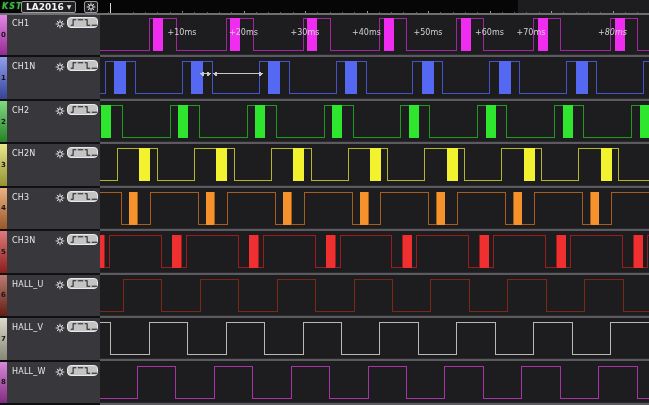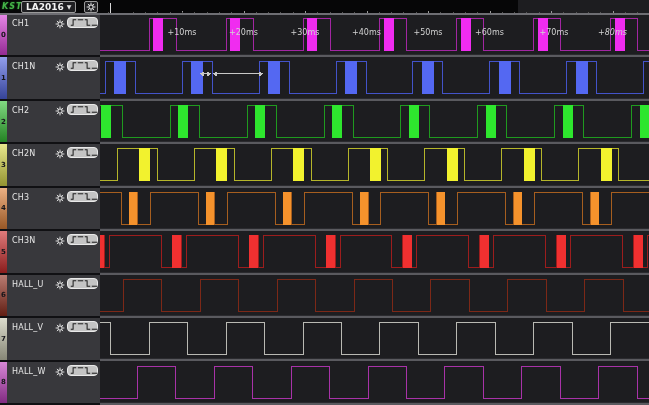--- a/index.html
+++ b/index.html
@@ -58,21 +58,21 @@
         <span class="tl-label" style="left: 143.5px; color: rgb(210, 210, 210);">+20ms</span>
         <div class="tick" style="left: 143.5px; top: 11px; height: 3px;"></div>
         <span class="tl-label" style="left: 205px; color: rgb(210, 210, 210);">+30ms</span>
         <div class="tick" style="left: 205px; top: 11px; height: 3px;"></div>
         <span class="tl-label" style="left: 266.5px; color: rgb(210, 210, 210);">+40ms</span>
         <div class="tick" style="left: 266.5px; top: 11px; height: 3px;"></div>
         <span class="tl-label" style="left: 328px; color: rgb(210, 210, 210);">+50ms</span>
         <div class="tick" style="left: 328px; top: 11px; height: 3px;"></div>
         <span class="tl-label" style="left: 389.5px; color: rgb(210, 210, 210);">+60ms</span>
         <div class="tick" style="left: 389.5px; top: 11px; height: 3px;"></div>
-        <span class="tl-label" style="left: 454px; color: rgb(210, 210, 210);">+70ms</span>
+        <span class="tl-label" style="left: 431px; color: rgb(210, 210, 210);">+70ms</span>
         <div class="tick" style="left: 451px; top: 11px; height: 3px;"></div>
         <span class="tl-label" style="left: 512.5px; color: rgb(210, 210, 210); font-style: italic;">+80ms</span>
         <div class="tick" style="left: 512.5px; top: 11px; height: 3px;"></div>
         <div class="tick minor" style="left: 8.2px; top: 12px; height: 2px;"></div>
         <div class="tick minor" style="left: 32.8px; top: 12px; height: 2px;"></div>
         <div class="tick minor" style="left: 45.1px; top: 12px; height: 2px;"></div>
         <div class="tick minor" style="left: 57.4px; top: 12px; height: 2px;"></div>
         <div class="tick minor" style="left: 69.7px; top: 12px; height: 2px;"></div>
         <div class="tick minor" style="left: 82px; top: 12px; height: 2px;"></div>
         <div class="tick minor" style="left: 94.3px; top: 12px; height: 2px;"></div>

